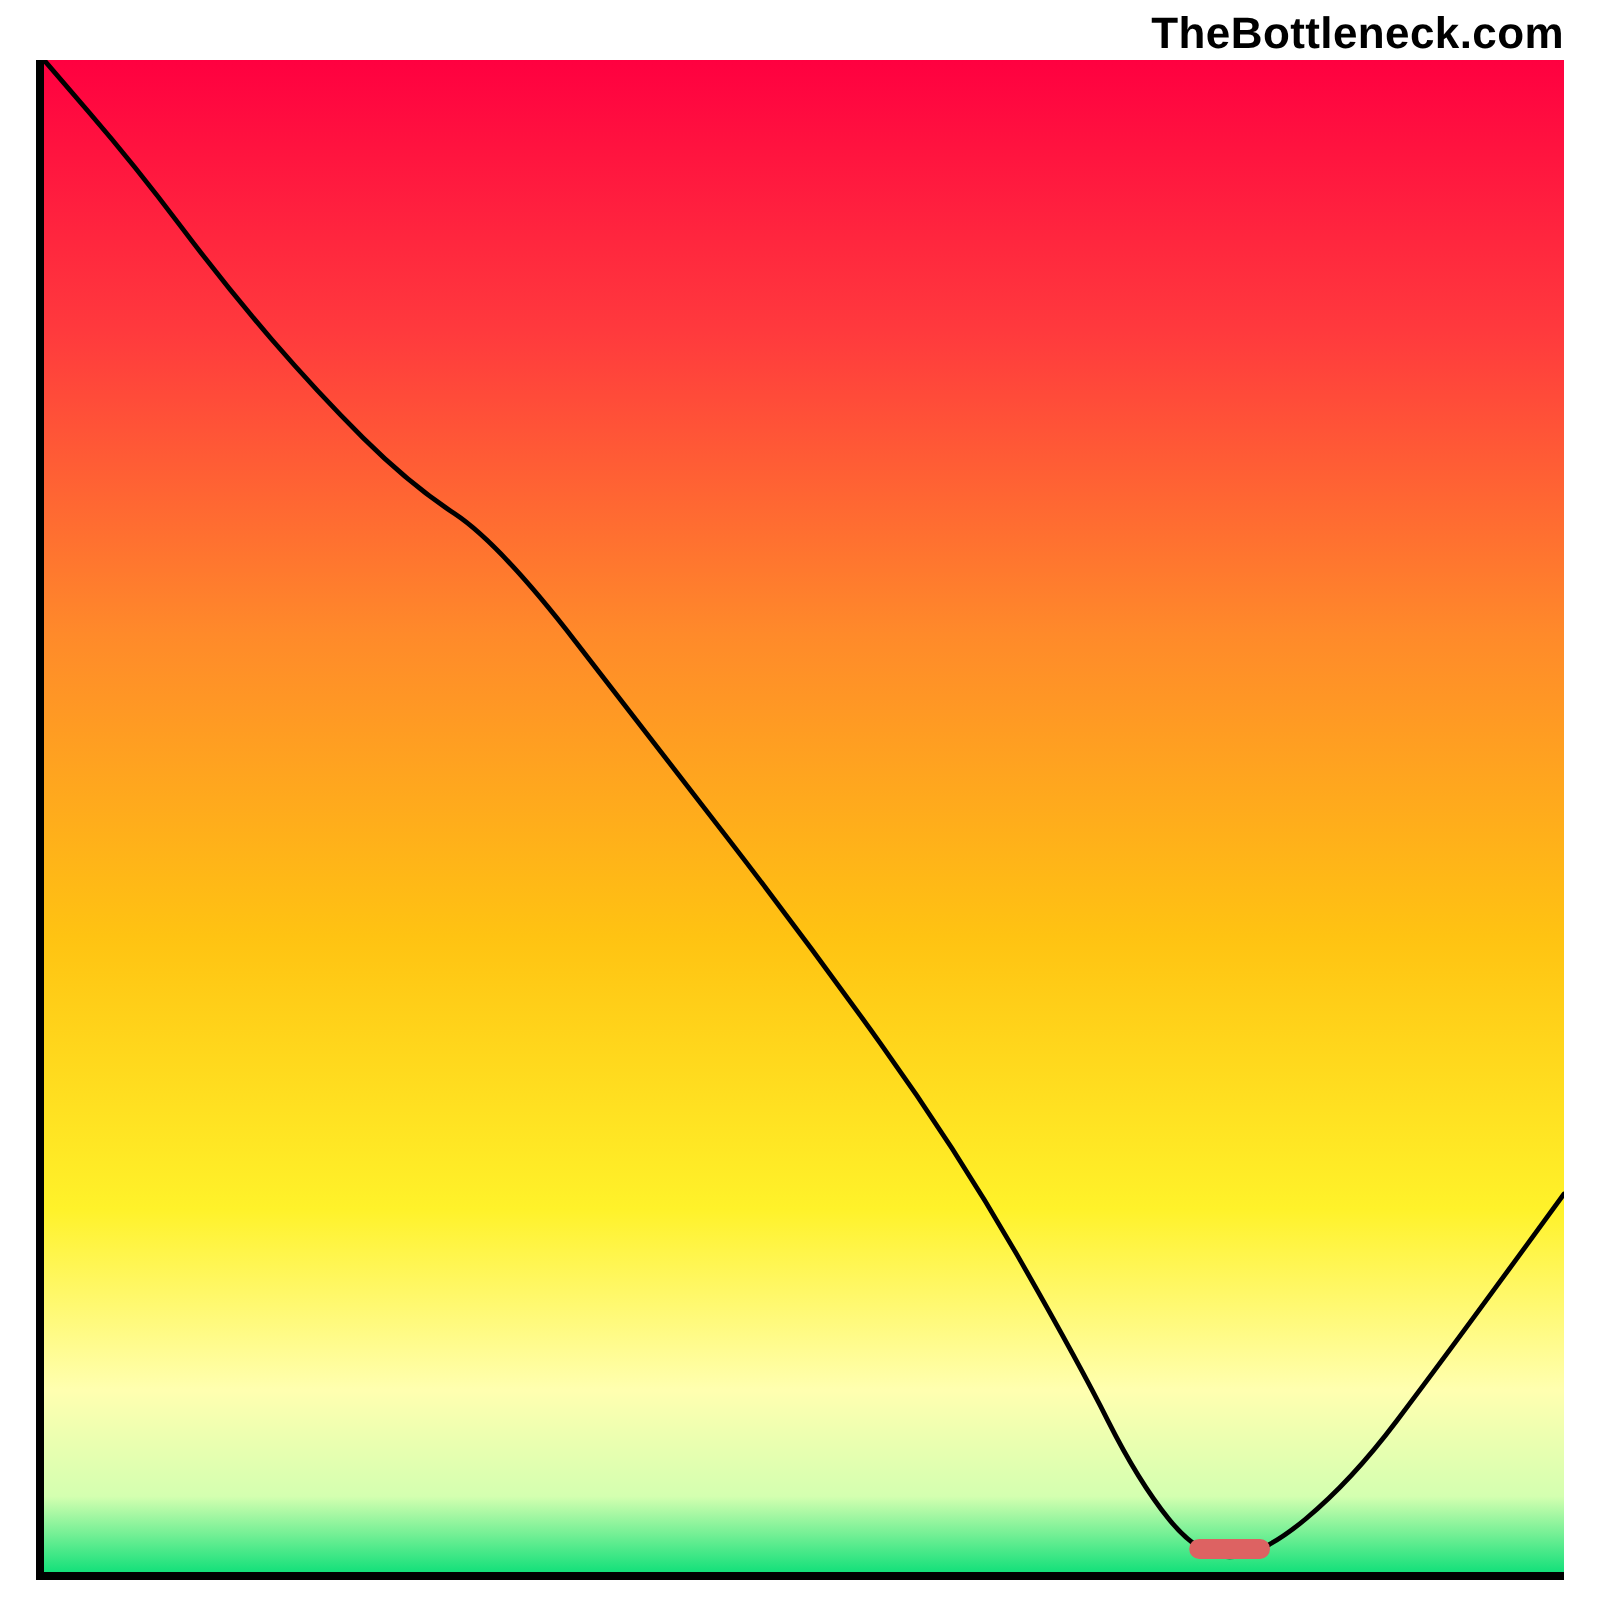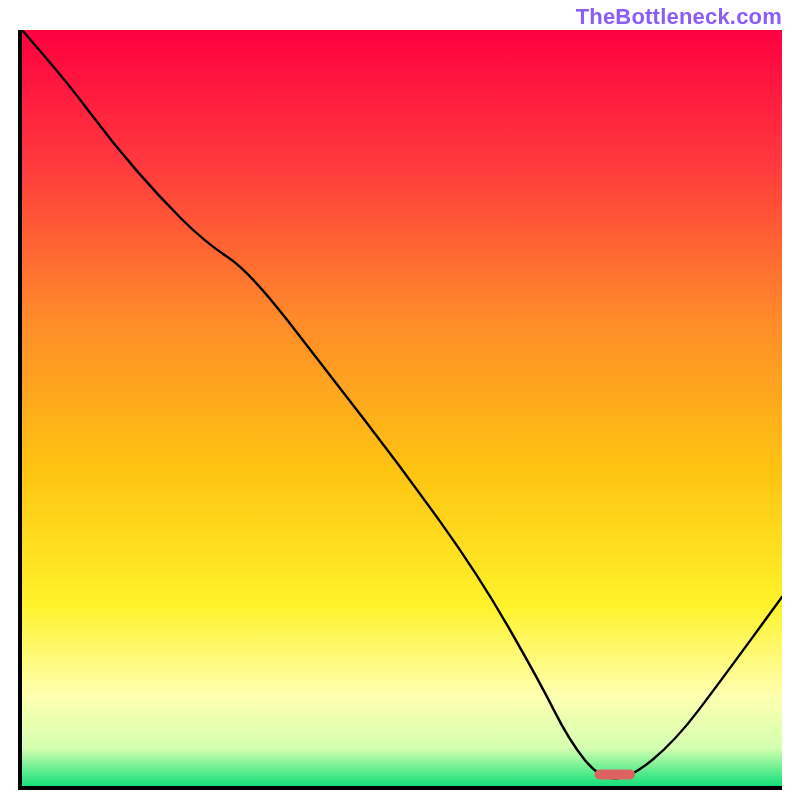--- a/index.html
+++ b/index.html
@@ -15,21 +15,21 @@
     position: relative;
     width: 800px;
     height: 800px;
   }
   .watermark {
     position: absolute;
     top: 4px;
     right: 18px;
     font-size: 22px;
     font-weight: 600;
-    color: #8b5cf6;
+    color: #000000;
     letter-spacing: 0.2px;
   }
   .plot {
     position: absolute;
     left: 18px;
     top: 30px;
     width: 764px;
     height: 760px;
     border-left: 4px solid #000;
     border-bottom: 4px solid #000;

